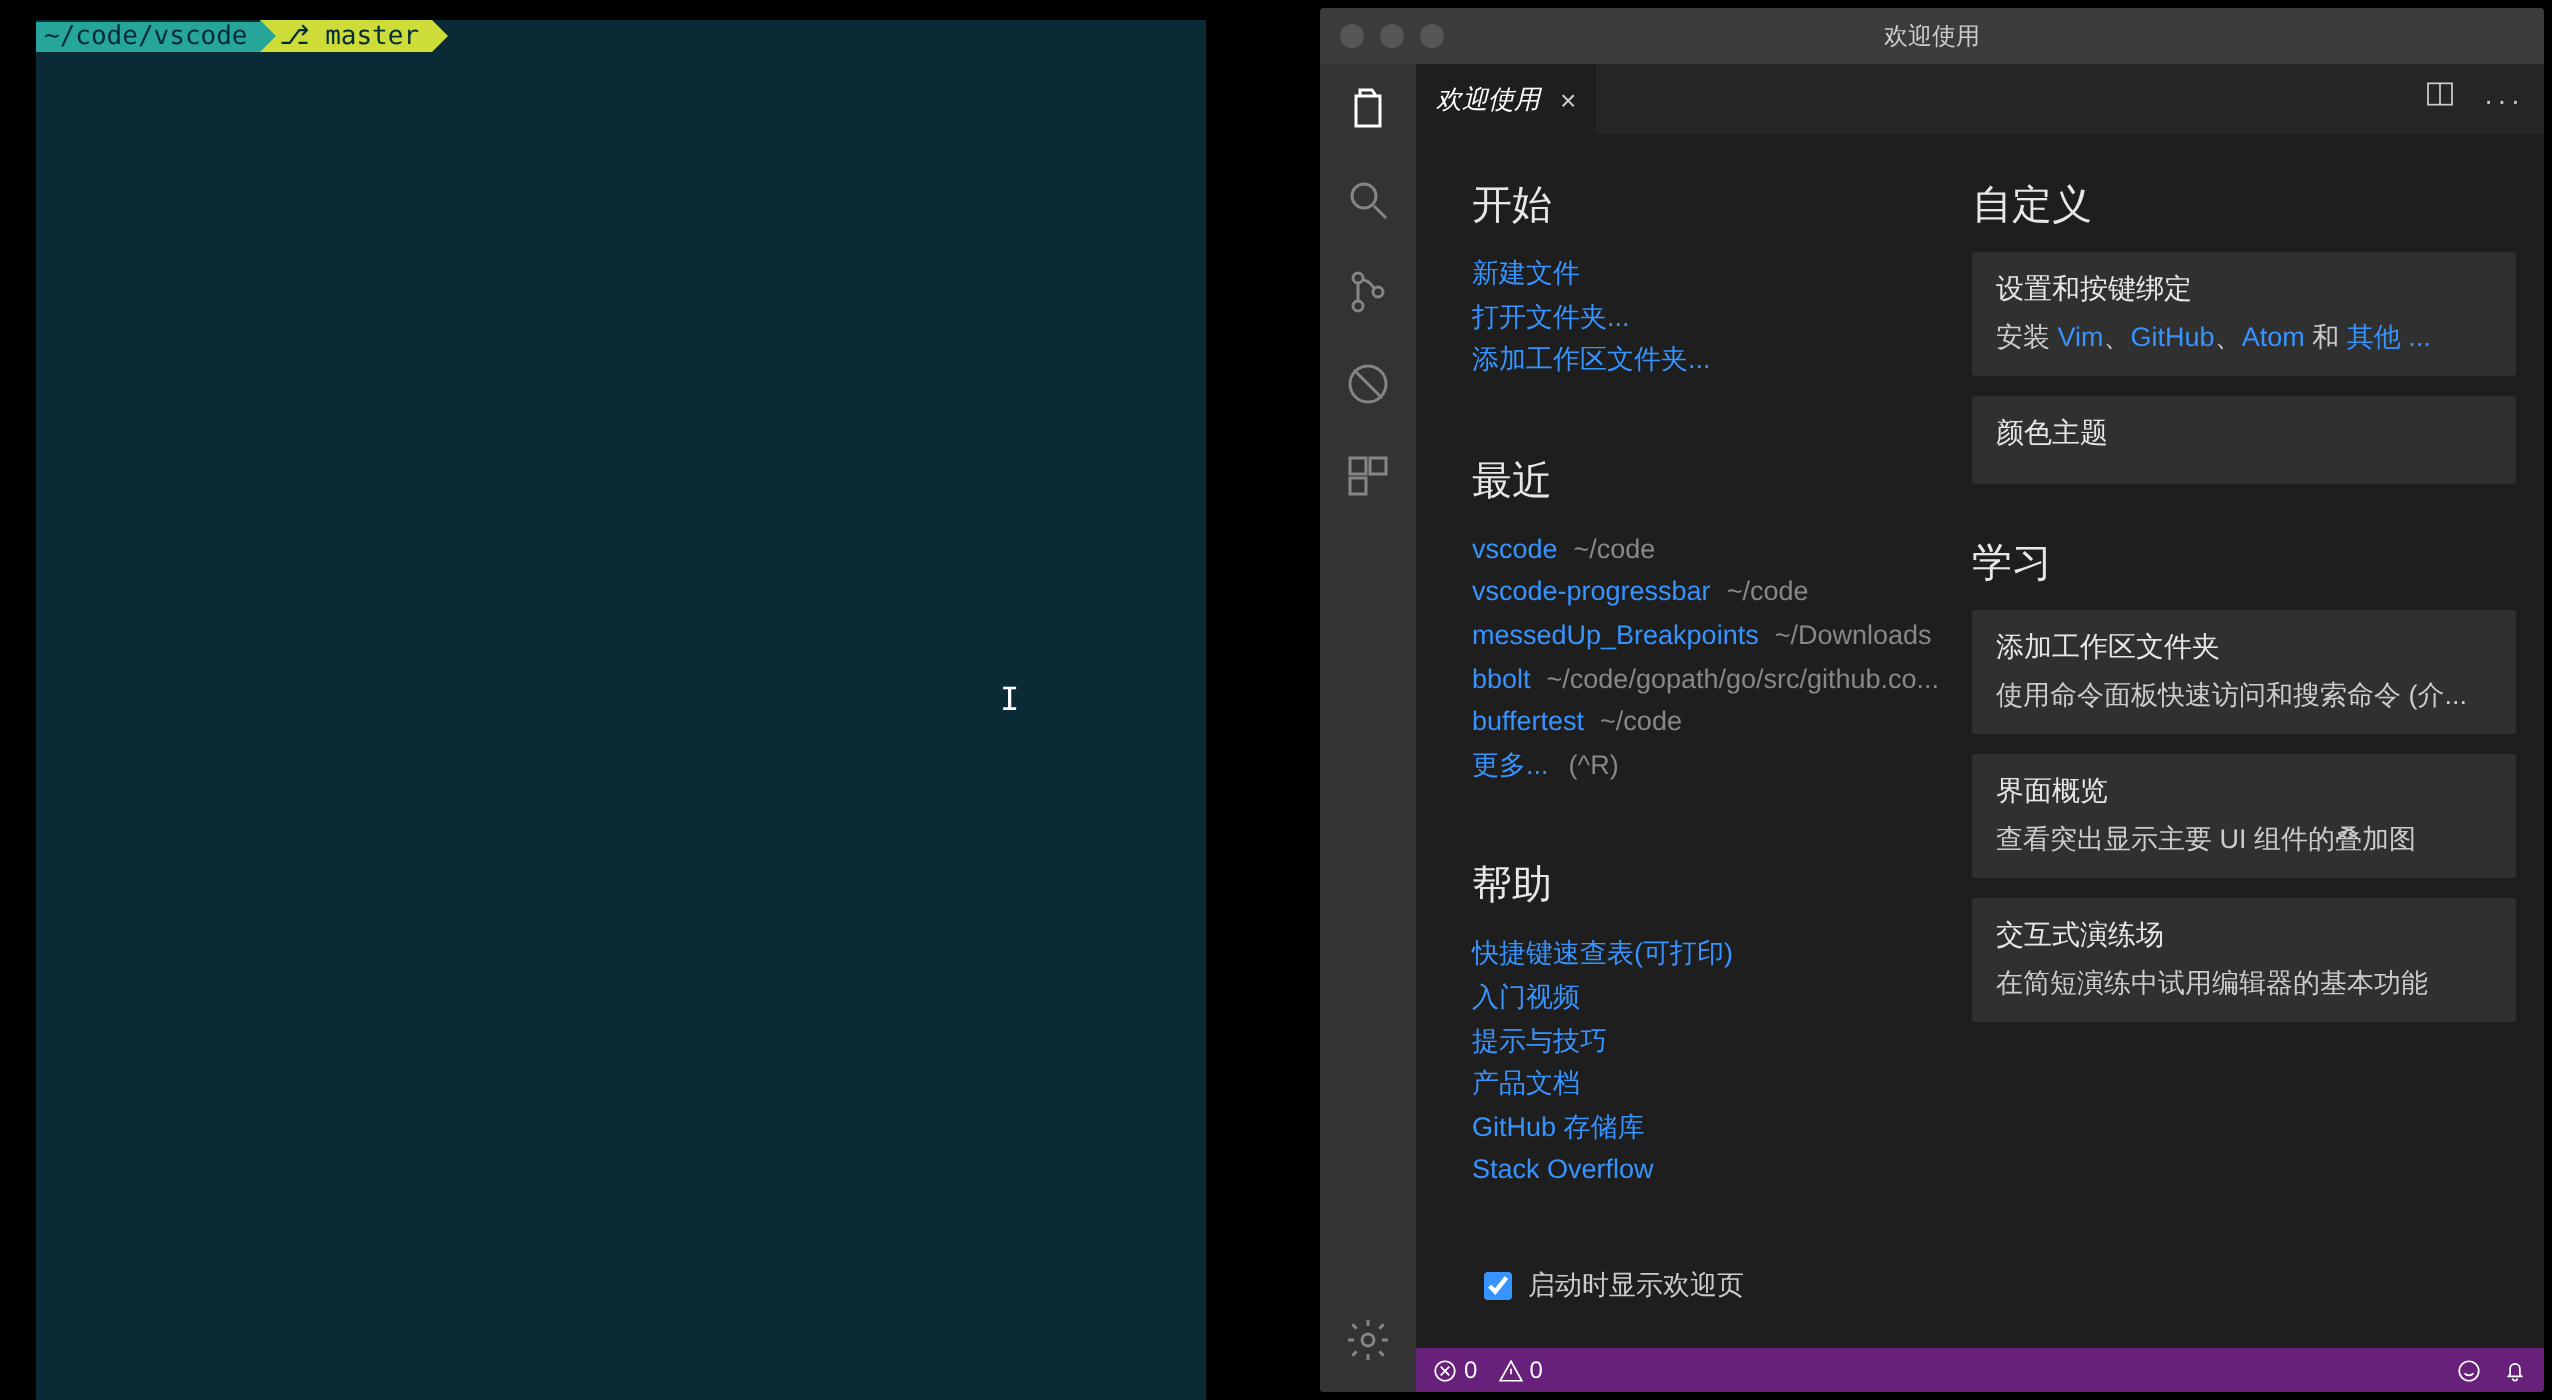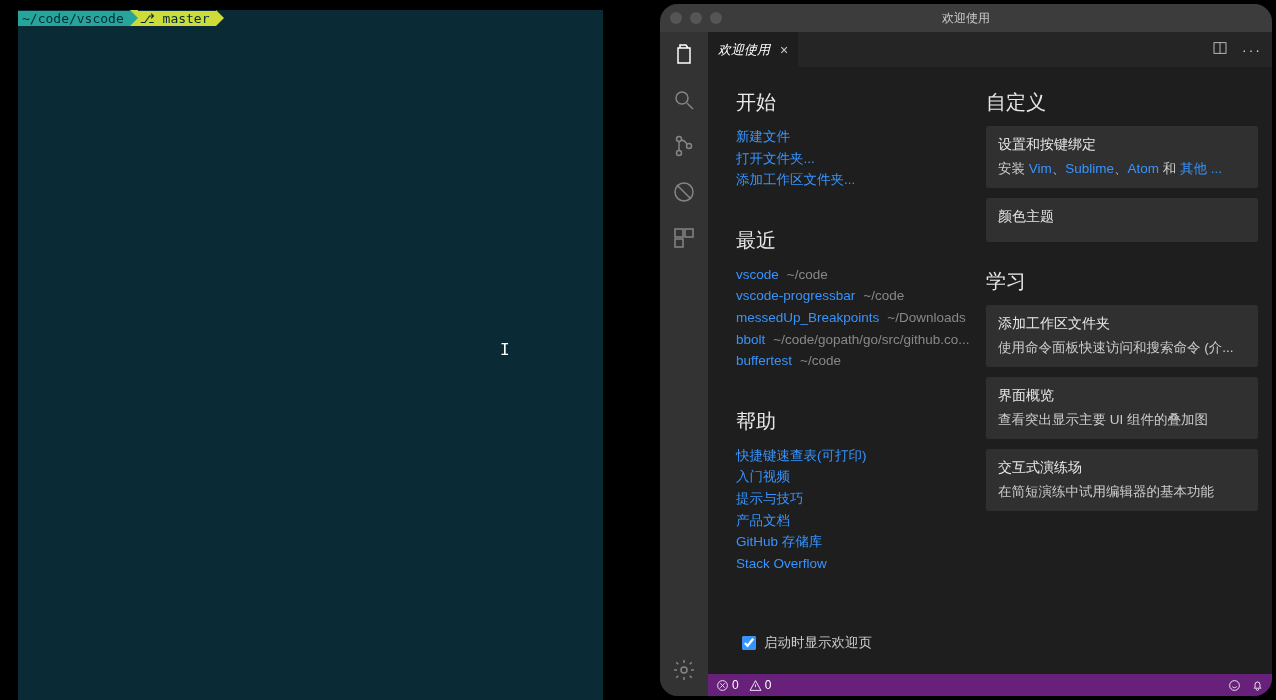--- a/index.html
+++ b/index.html
@@ -15,21 +15,21 @@
   .prompt-sep1::before{content:"";position:absolute;left:0;top:0;border-top:8px solid transparent;border-bottom:8px solid transparent;border-left:8px solid #26a69a;}
   .prompt-seg2 { background: #cddc39; color: #002b36; padding: 0 6px 0 2px; }
   .prompt-sep2 { position: relative; width: 8px; height: 16px; display:inline-block; }
   .prompt-sep2::before{content:"";position:absolute;left:0;top:0;border-top:8px solid transparent;border-bottom:8px solid transparent;border-left:8px solid #cddc39;}
   .term-cursor { position:absolute; left:482px; top:330px; color:#fff; font-family:monospace; font-size:16px; }
 
   .gap { width: 57px; background: #000; position:relative;}
   .gap-text{ position:absolute; bottom:4px; left:2px; color:#b33; font-size:10px; font-family:monospace;}
 
   
-  .vscode { flex: 1; height: 692px; margin-top: 4px; margin-right: 4px; background: #252526; border-radius: 18px; overflow: hidden; display: flex; flex-direction: column; position:relative;}
+  .vscode { flex: 1; height: 692px; margin-top: 4px; margin-right: 4px; background: #252526; border-radius: 2px; overflow: hidden; display: flex; flex-direction: column; position:relative;}
   .titlebar { height: 28px; background: #3c3c3c; display: flex; align-items: center; position: relative; }
   .traffic { display:flex; gap:8px; margin-left:10px; }
   .tl { width:12px; height:12px; border-radius:50%; background:#555;}
   .titlebar-title { position:absolute; left:50%; transform:translateX(-50%); color:#ccc; font-size:12px; }
 
   .vscode-body { flex:1; display:flex; }
   .activity-bar { width:48px; background:#333333; display:flex; flex-direction:column; align-items:center; padding-top:8px; gap:18px; }
   .activity-bar .ab-icon { width:28px; height:28px; display:flex; align-items:center; justify-content:center; color:#858585; cursor:pointer;}
   .activity-bar .ab-icon.active { color:#fff; }
   .ab-spacer{flex:1;}
@@ -168,20 +168,21 @@
             </div>
 
             <div class="block">
               <h2 class="section">最近</h2>
               <div class="linklist">
                 <div><a class="link">vscode</a><span class="recent-path">~/code</span></div>
                 <div><a class="link">vscode-progressbar</a><span class="recent-path">~/code</span></div>
                 <div><a class="link">messedUp_Breakpoints</a><span class="recent-path">~/Downloads</span></div>
                 <div><a class="link">bbolt</a><span class="recent-path">~/code/gopath/go/src/github.co...</span></div>
                 <div><a class="link">buffertest</a><span class="recent-path">~/code</span></div>
+                <div><a class="link">更多...</a><span class="more-hint">(^R)</span></div>
               </div>
             </div>
 
             <div class="block">
               <h2 class="section">帮助</h2>
               <div class="linklist">
                 <div><a>快捷键速查表(可打印)</a></div>
                 <div><a>入门视频</a></div>
                 <div><a>提示与技巧</a></div>
                 <div><a>产品文档</a></div>
@@ -189,21 +190,21 @@
                 <div><a>Stack Overflow</a></div>
               </div>
             </div>
           </div>
 
           <div class="col-right">
             <h2 class="section">自定义</h2>
             <div class="card">
               <div class="card-title">设置和按键绑定</div>
               <div class="card-body">
-                <span>安装 </span><a>Vim</a><span class="sep">、</span><a>Sublime</a><span class="sep">、</span><a>Atom</a><span> 和 </span><a>其他 ...</a>
+                <span>安装 </span><a>Vim</a><span class="sep">、</span><a>GitHub</a><span class="sep">、</span><a>Atom</a><span> 和 </span><a>其他 ...</a>
               </div>
             </div>
             <div class="card">
               <div class="card-title">颜色主题</div>
             </div>
 
             <h2 class="section" style="margin-top:26px">学习</h2>
             <div class="card">
               <div class="card-title">添加工作区文件夹</div>
               <div class="card-body">使用命令面板快速访问和搜索命令 (介...</div>

